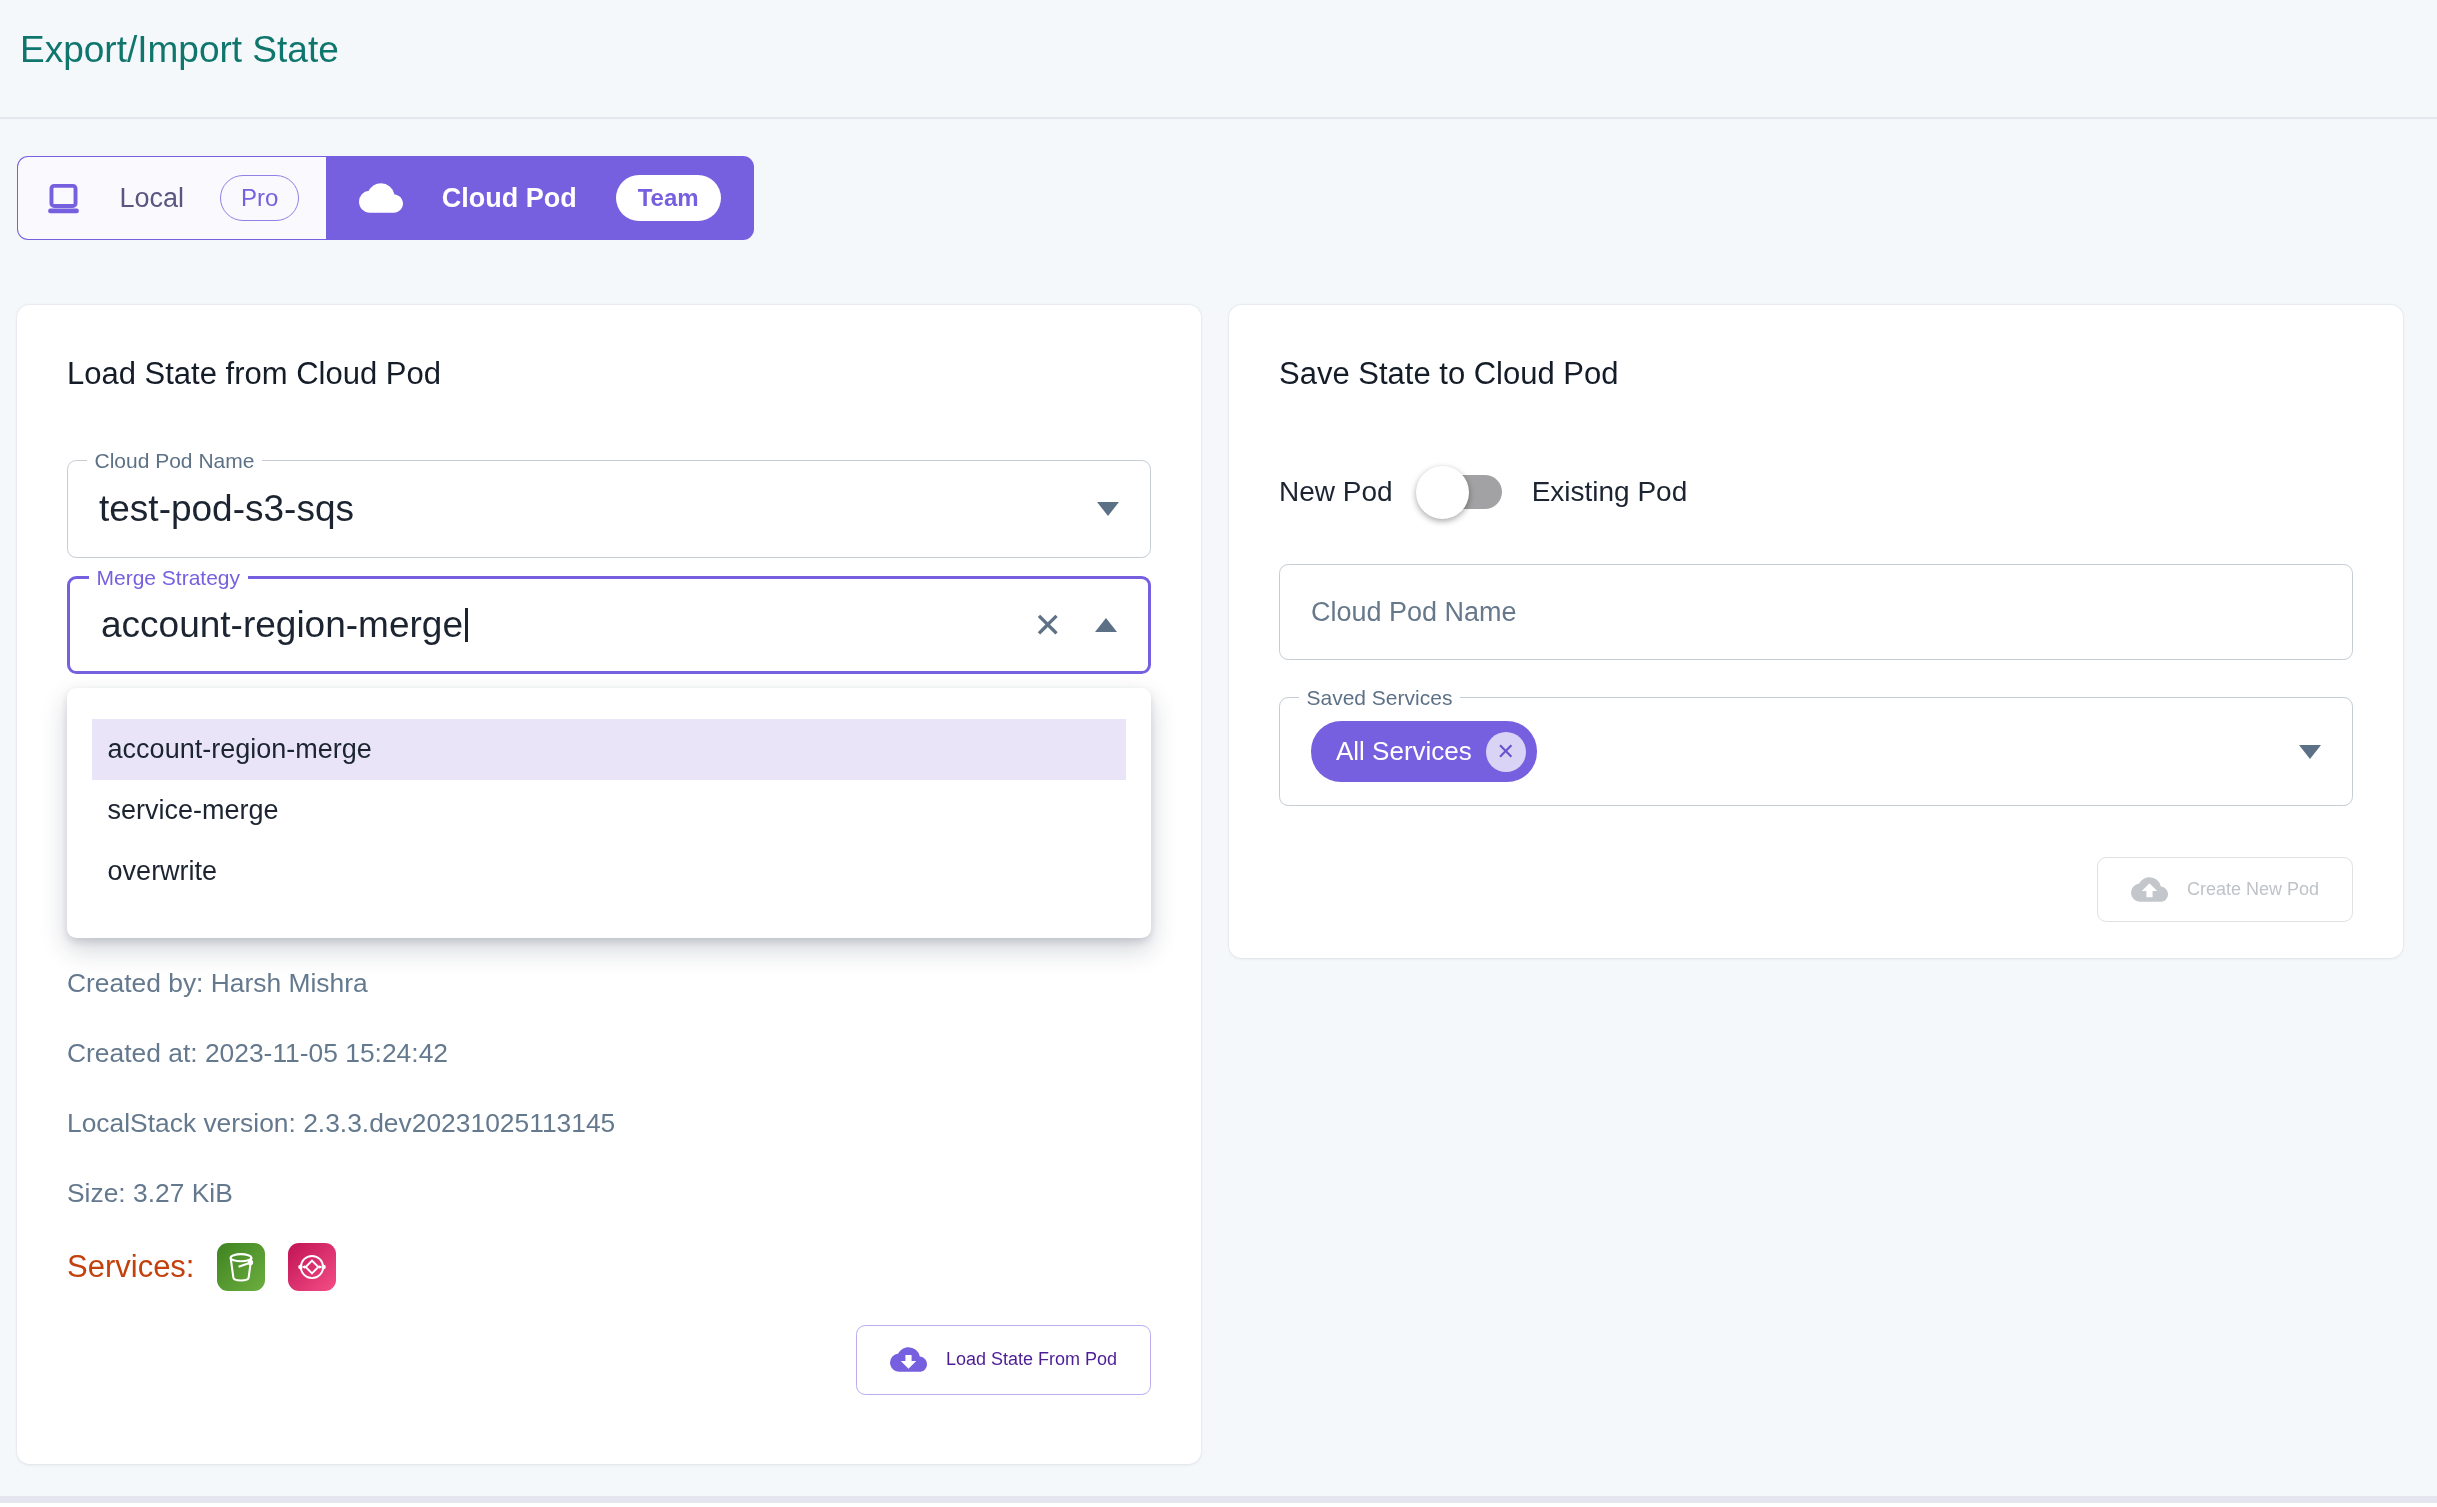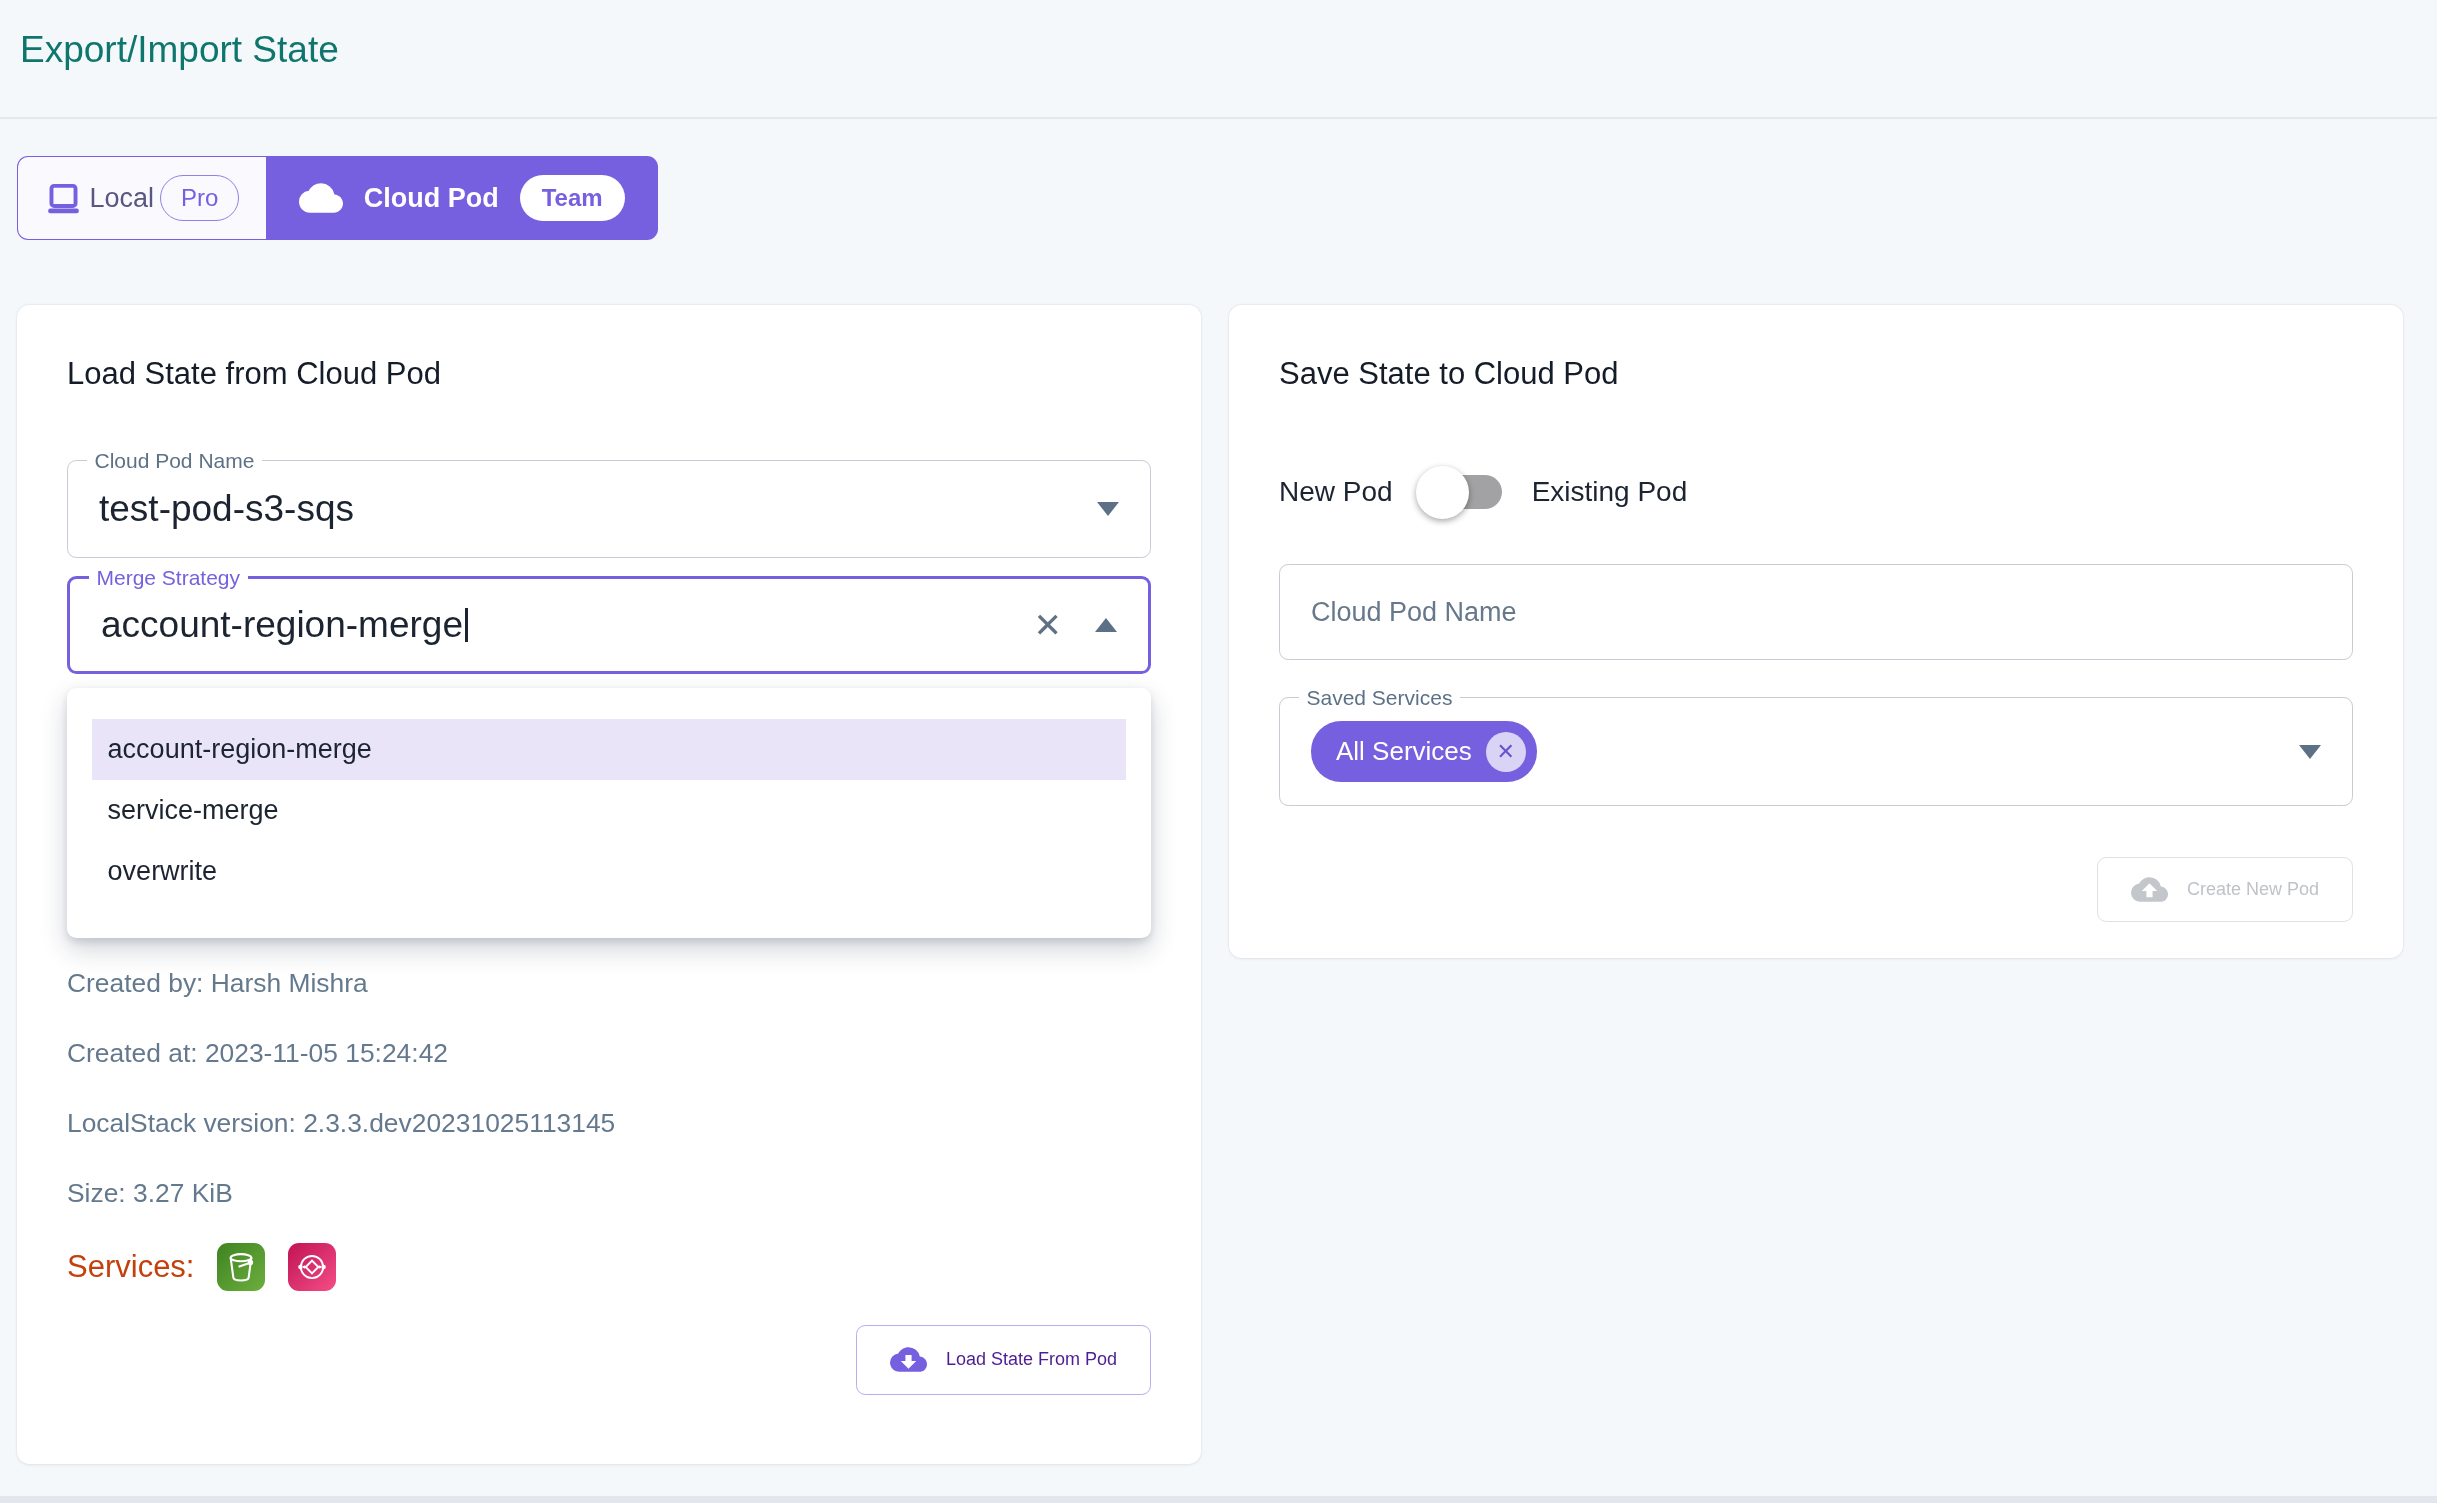--- a/index.html
+++ b/index.html
@@ -23,30 +23,30 @@
     position: absolute; left: 0; top: 117px; width: 100%; height: 1.6px;
     background: #E3E8EE;
   }
 
   
   .segmented {
     position: absolute; left: 17px; top: 156px; height: 84px;
     display: flex; border-radius: 11px;
   }
   .seg-local {
-    display: flex; align-items: center; gap: 6px;
+    display: flex; align-items: center; gap: 36px;
     padding: 0 26.4px;
     background: #F9F9FE;
     border: 1.6px solid #7760DF; border-right: none;
     border-radius: 11px 0 0 11px;
     color: #5B5680; font-size: 27px;
     cursor: pointer;
   }
   .seg-cloud {
-    display: flex; align-items: center; gap: 21px;
+    display: flex; align-items: center; gap: 39px;
     padding: 0 33px;
     background: #7760DF;
     border-radius: 0 11px 11px 0;
     color: #FFFFFF; font-size: 27px; font-weight: 700;
     cursor: pointer;
   }
   .pro-badge {
     border: 1.6px solid #9180E6; color: #7760DF;
     border-radius: 31px; padding: 7.8px 20px; font-size: 24px;
   }

